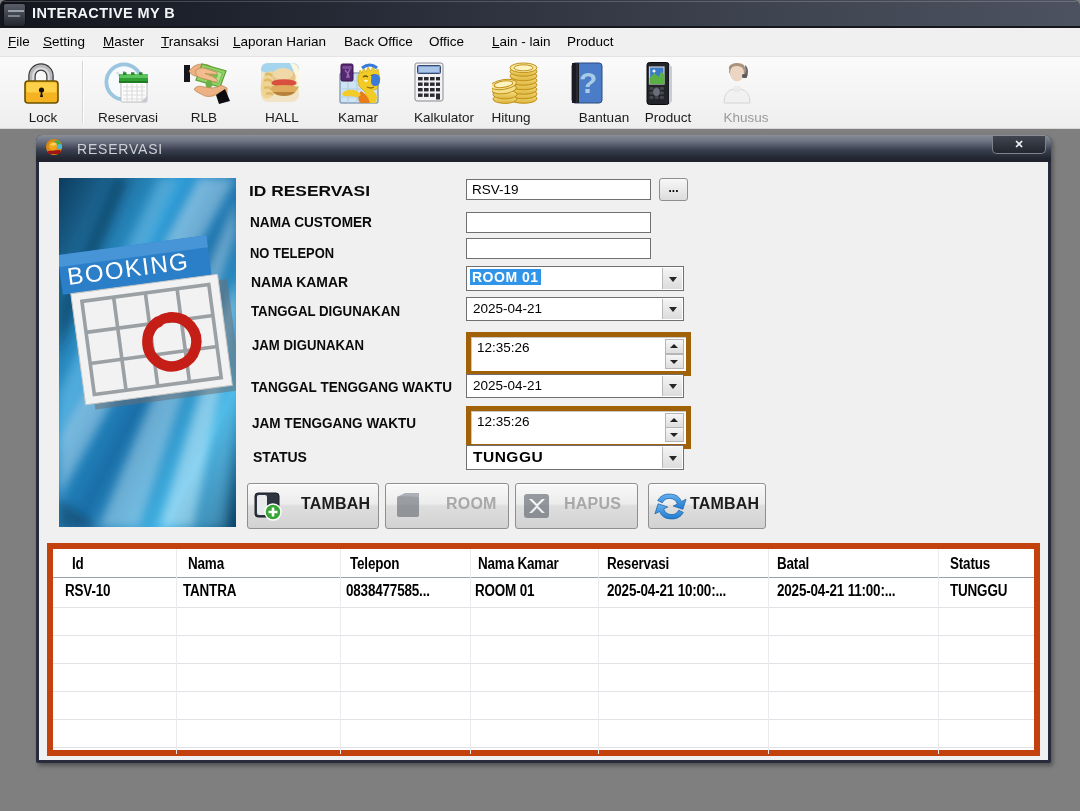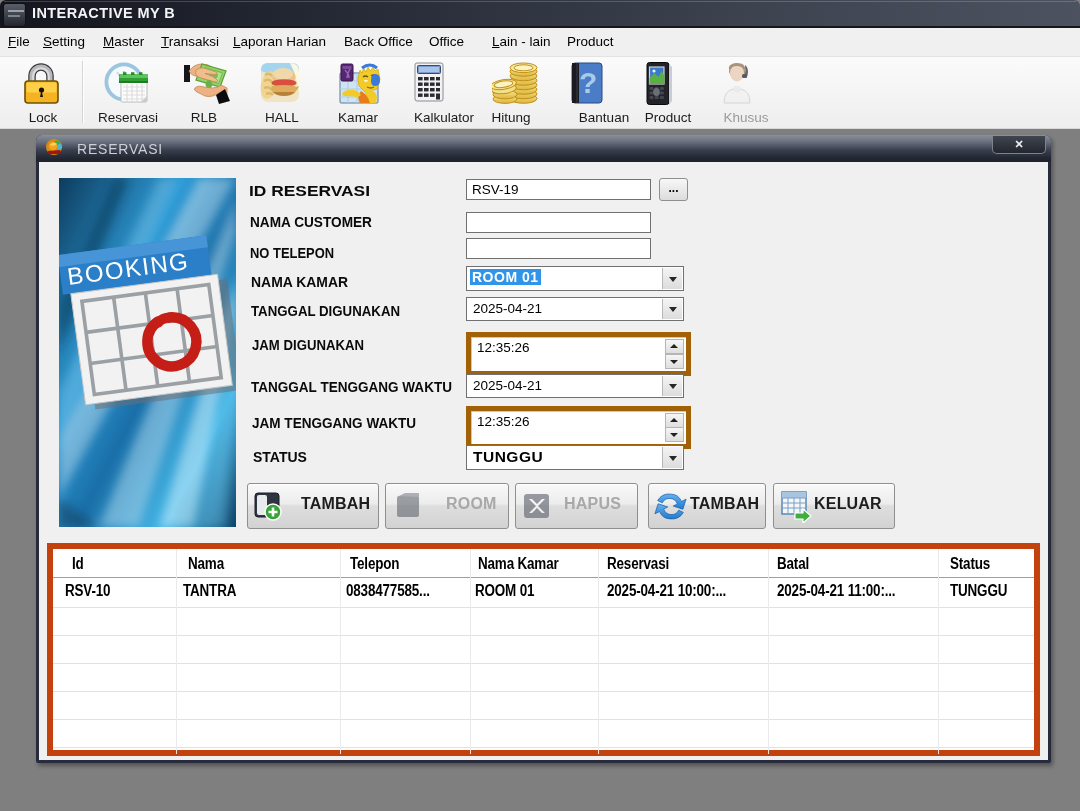--- a/index.html
+++ b/index.html
@@ -365,29 +365,20 @@
           <linearGradient id="rst" x1="0" y1="0" x2="0" y2="1">
             <stop offset="0" stop-color="#66b2ee"></stop>
             <stop offset="1" stop-color="#1f7ad0"></stop>
           </linearGradient>
         </defs>
       <path d="M18 4.5 a13 13 0 0 1 12 8 l5 -2.5 l-3.5 11 l-10.5 -3.5 l4.5 -2.2 a9 9 0 0 0 -16.5 -1.3 l-5 -2.5 a13.5 13.5 0 0 1 14 -7z" fill="url(#rst)" stroke="#1a5fa8" stroke-width="0.8"></path>
       <path d="M18 31.5 a13 13 0 0 1 -12 -8 l-5 2.5 l3.5 -11 l10.5 3.5 l-4.5 2.2 a9 9 0 0 0 16.5 1.3 l5 2.5 a13.5 13.5 0 0 1 -14 7z" fill="url(#rst)" stroke="#1a5fa8" stroke-width="0.8"></path>
     </svg>
     <span class="bt" style="left:41px;">TAMBAH</span>
   </div>
-  <div class="btn" style="left:734px;width:120px;">
-    <svg width="34" height="34" style="left:5px;top:5px;" viewBox="0 0 34 34">
-      <rect x="3" y="3" width="24" height="22" fill="#f4f6f8" stroke="#5a87b8" stroke-width="1.5"></rect>
-      <rect x="3" y="3" width="24" height="6" fill="#a8c4e0"></rect>
-      <path d="M3 9 H27 M3 14 H27 M3 19 H27 M9 9 V25 M15 9 V25 M21 9 V25" stroke="#7aa0c8" stroke-width="1"></path>
-      <path d="M16 24 h8 v-4 l8 7 l-8 7 v-4 h-8 z" fill="#3fae3f" stroke="#fff" stroke-width="1.2"></path>
-    </svg>
-    <span class="bt" style="left:40px;">KELUAR</span>
-  </div>
 
   <div id="grid">
     <div class="hline" style="top:28px;background:#9aa0a8;"></div>
     <div class="hline" style="top:58px;"></div>
     <div class="hline" style="top:86px;"></div>
     <div class="hline" style="top:114px;"></div>
     <div class="hline" style="top:142px;"></div>
     <div class="hline" style="top:170px;"></div>
     <div class="hline" style="top:198px;"></div>
     <div class="vline" style="left:123px;height:205px;"></div>

